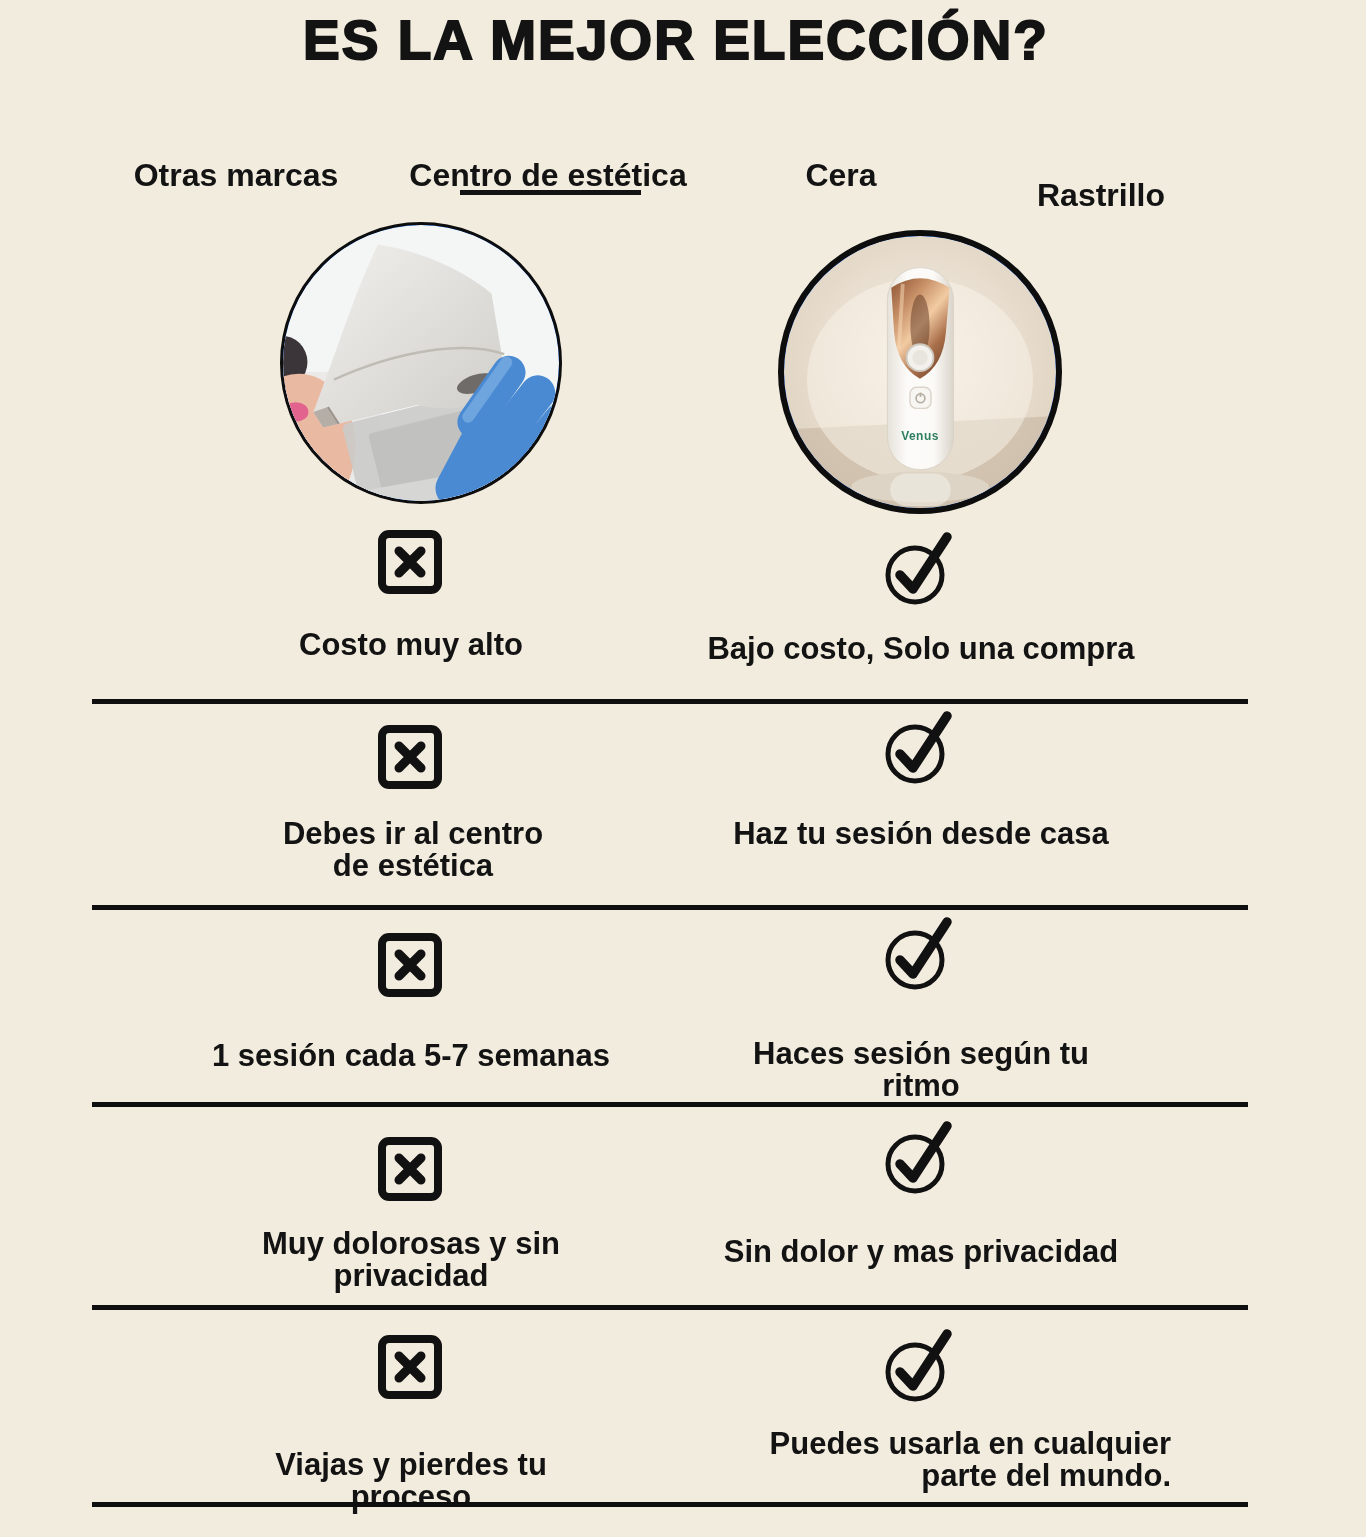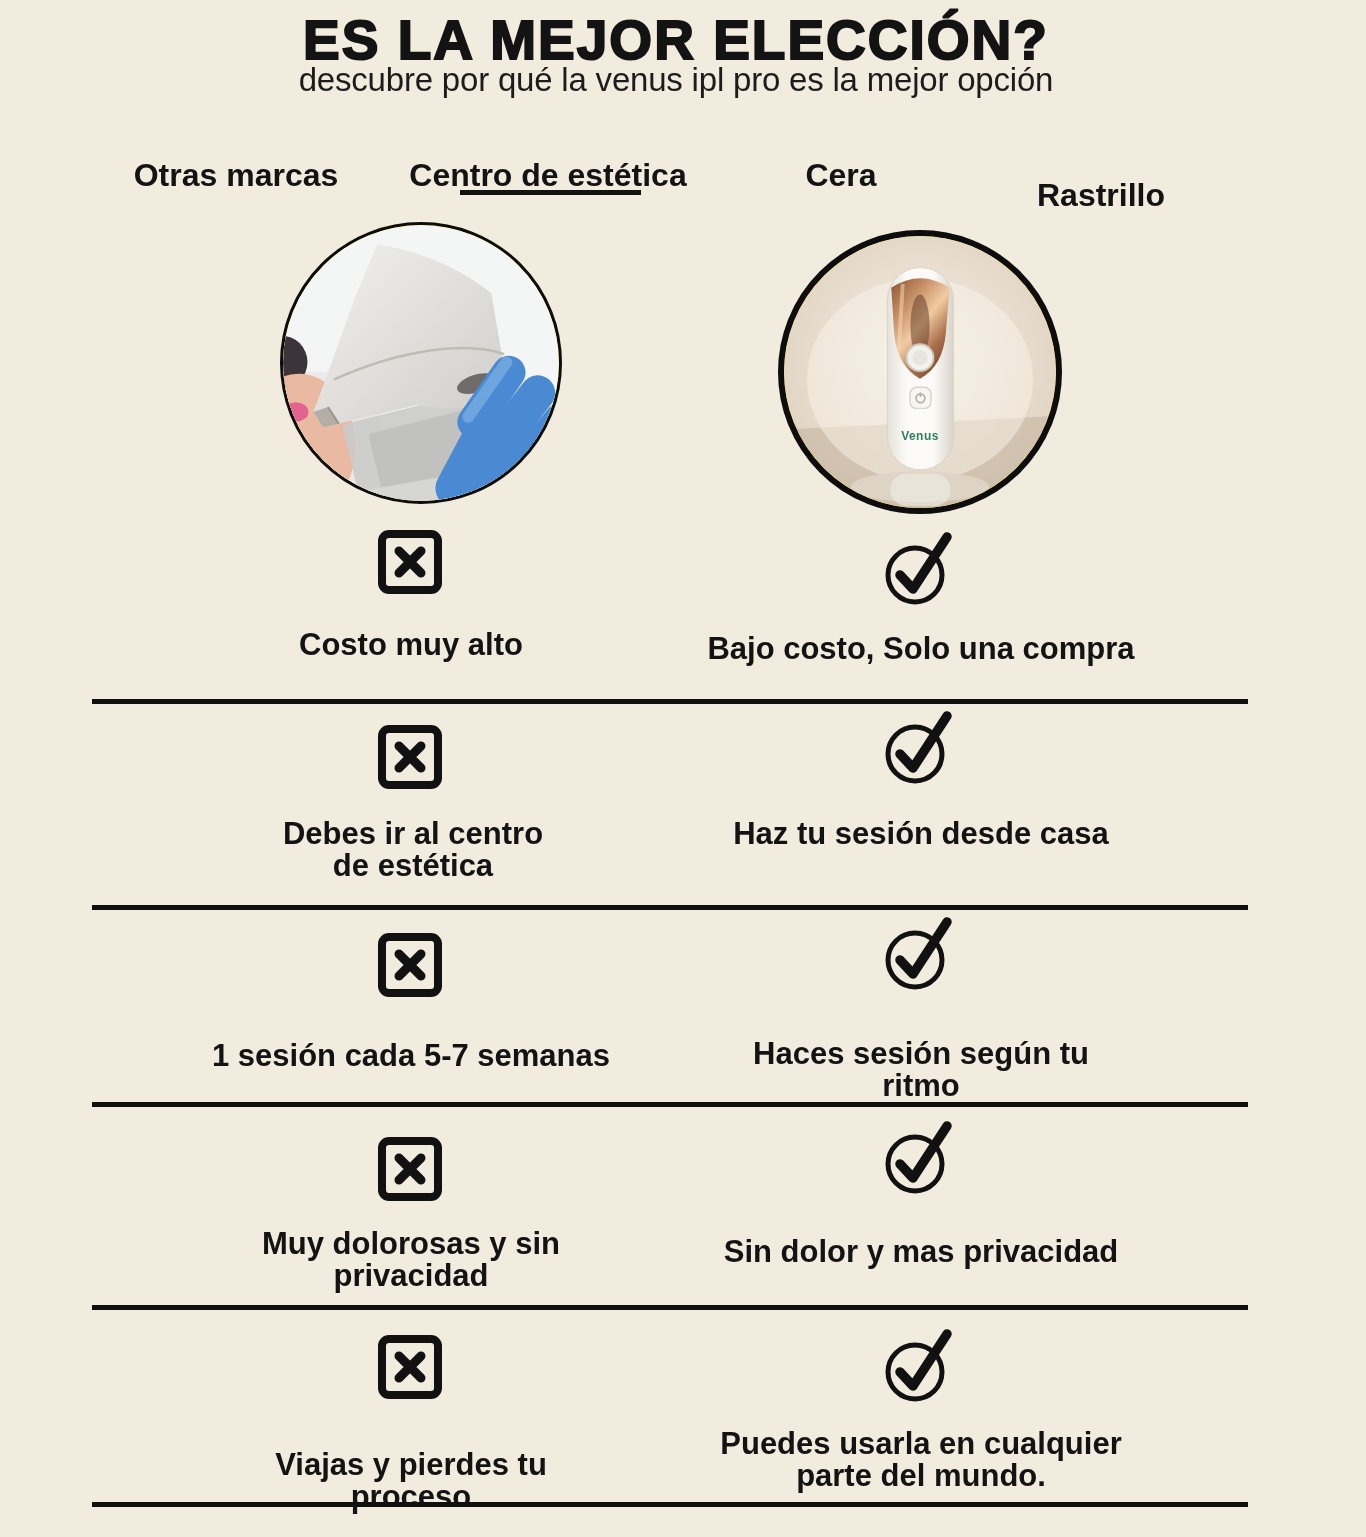--- a/index.html
+++ b/index.html
@@ -20,39 +20,38 @@
     font-size:33px;line-height:36px;font-weight:400;color:#1c1c1c;
     letter-spacing:-0.2px;white-space:nowrap;
   }
   .colhead{
     top:157px;font-size:32px;font-weight:700;white-space:nowrap;
     transform:translateX(-50%);
   }
   .active-underline{
     top:190px;left:460px;width:181px;height:5px;background:#131313;
   }
-  .photo{border-radius:50%;overflow:hidden;box-sizing:border-box;background:#fde047;}
+  .photo{border-radius:50%;overflow:hidden;box-sizing:border-box;background:#3b82f6;}
   .photo-left{left:280px;top:222px;width:282px;height:282px;border:3px solid #0d0d0d;}
   .photo-right{left:778px;top:230px;width:284px;height:284px;border:6px solid #0d0d0d;}
   .photo svg{display:block;width:100%;height:100%;}
   .divider{left:92px;width:1156px;height:5px;background:#0f0f0f;}
   .cellicon{transform:translateX(-50%);}
   .celltxt{
     transform:translateX(-50%);width:500px;text-align:center;
     font-size:31px;line-height:32px;font-weight:700;white-space:pre-line;
     color:#131313;
   }
 </style>
 </head>
 <body>
 
 <div class="canvas">
 
   <div class="abs title">ES LA MEJOR ELECCIÓN?</div>
-  <div class="abs subtitle">descubre por qué la venus ipl pro es la mejor opción</div>
 
   <div class="abs colhead" style="left:236px;">Otras marcas</div>
   <div class="abs colhead" style="left:548px;">Centro de estética</div>
   <div class="abs colhead" style="left:841px;">Cera</div>
   <div class="abs colhead" style="left:1101px;margin-top:20px;">Rastrillo</div>
   <div class="abs active-underline"></div>
 
   <div class="abs photo photo-left">
     <svg viewBox="0 0 282 282">
       <defs>
@@ -217,18 +216,18 @@
       </svg>
   </div>
   <div class="abs celltxt" style="left:411px;top:1449px;">Viajas y pierdes tu
 proceso</div>
   <div class="abs cellicon" style="left:918px;top:1326px;">
     <svg width="74" height="78" viewBox="0 0 74 78">
         <circle cx="34" cy="46" r="27" fill="none" stroke="#111" stroke-width="5"></circle>
         <path d="M19 46 L32 60 L66 8" fill="none" stroke="#111" stroke-width="9.5" stroke-linecap="round" stroke-linejoin="round"></path>
       </svg>
   </div>
-  <div class="abs celltxt" style="left:921px;top:1428px;">Puedes usarla en cualquier
+  <div class="abs celltxt" style="left:921px;top:1428px;text-align:right;">Puedes usarla en cualquier
 parte del mundo.</div>
 
   <div class="abs divider" style="top:1502px;"></div>
 
 </div>
 
 </body></html>

